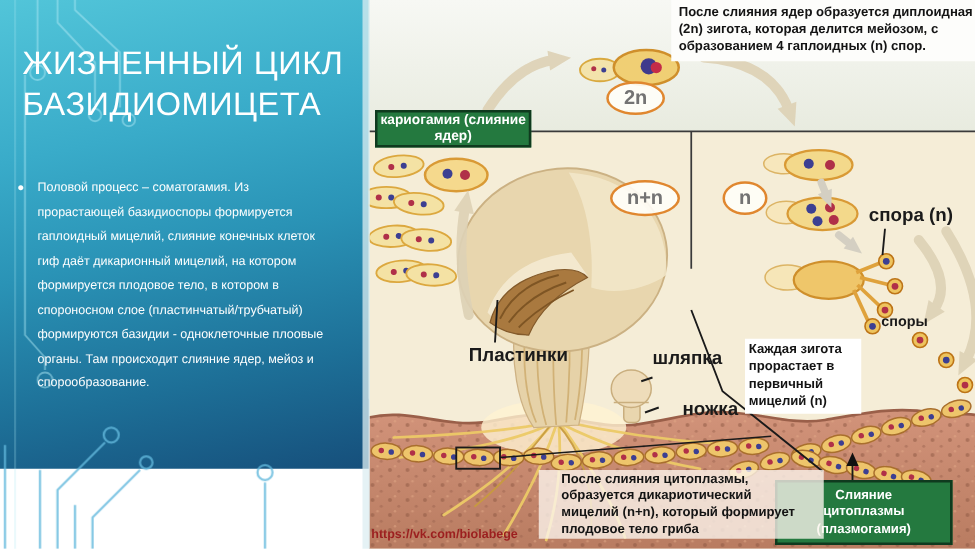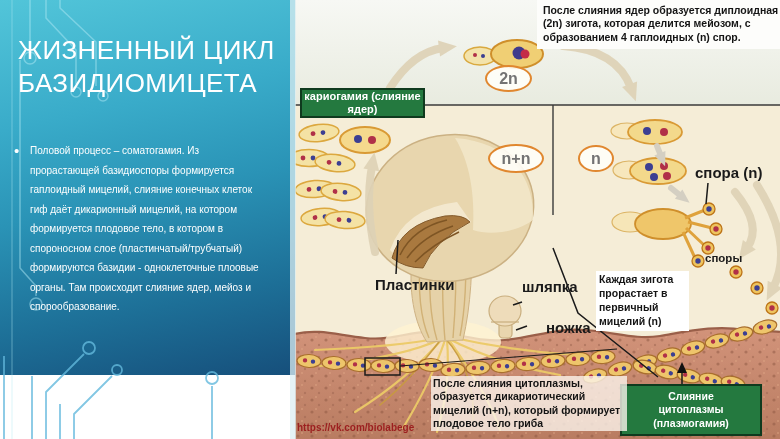--- a/index.html
+++ b/index.html
@@ -16,21 +16,21 @@
   .bullet-text{font-size:10px;line-height:19.5px;width:236px;}
   .panel-strip{position:absolute;left:290px;top:0;width:6px;height:439px;
     background:#dcedf2;opacity:.75;z-index:3;}
   
   .right-panel{position:absolute;left:295px;top:0;width:485px;height:319px;background:#f5edd7;}
   .dg{position:absolute;left:0;top:0;z-index:1;}
   .overlay{position:absolute;z-index:2;color:#141414;}
   .note{font-weight:bold;font-size:10.5px;line-height:1.27;}
   .note-tr{left:242px;top:0;width:236px;background:#fdfdfb;padding:4px 2px 5px 6px;}
   .note-spore{left:301px;top:271px;width:88px;background:#ffffff;padding:2px 2px 3px 3px;line-height:1.32;}
-  .note-bottom{left:136px;top:376px;width:192px;background:rgba(253,246,238,.78);padding:1px 2px;}
+  .note-bottom{left:136px;top:376px;width:192px;background:rgba(253,246,238,.78);padding:1px 18px;}
   .gbox{position:absolute;z-index:2;background:#24793f;border:2px solid #0f3a1e;color:#fff;
     font-weight:bold;display:flex;align-items:center;justify-content:center;
     text-align:center;box-sizing:border-box;}
   .gbox1{left:5px;top:88px;width:125px;height:30px;font-size:11px;line-height:1.2;}
   .gbox2{left:317px;top:88px;width:125px;height:27px;font-size:12.5px;}
   .gbox3{left:325px;top:384px;width:142px;height:52px;font-size:10.5px;line-height:1.25;}
   .gbox3 span{display:block;width:90px;margin:0 auto;}
   .oval{position:absolute;z-index:2;border:2.5px solid #e0872f;border-radius:50%;
     background:rgba(255,254,248,.9);display:flex;align-items:center;justify-content:center;
     font-weight:bold;font-size:16px;color:#737373;box-sizing:border-box;}

